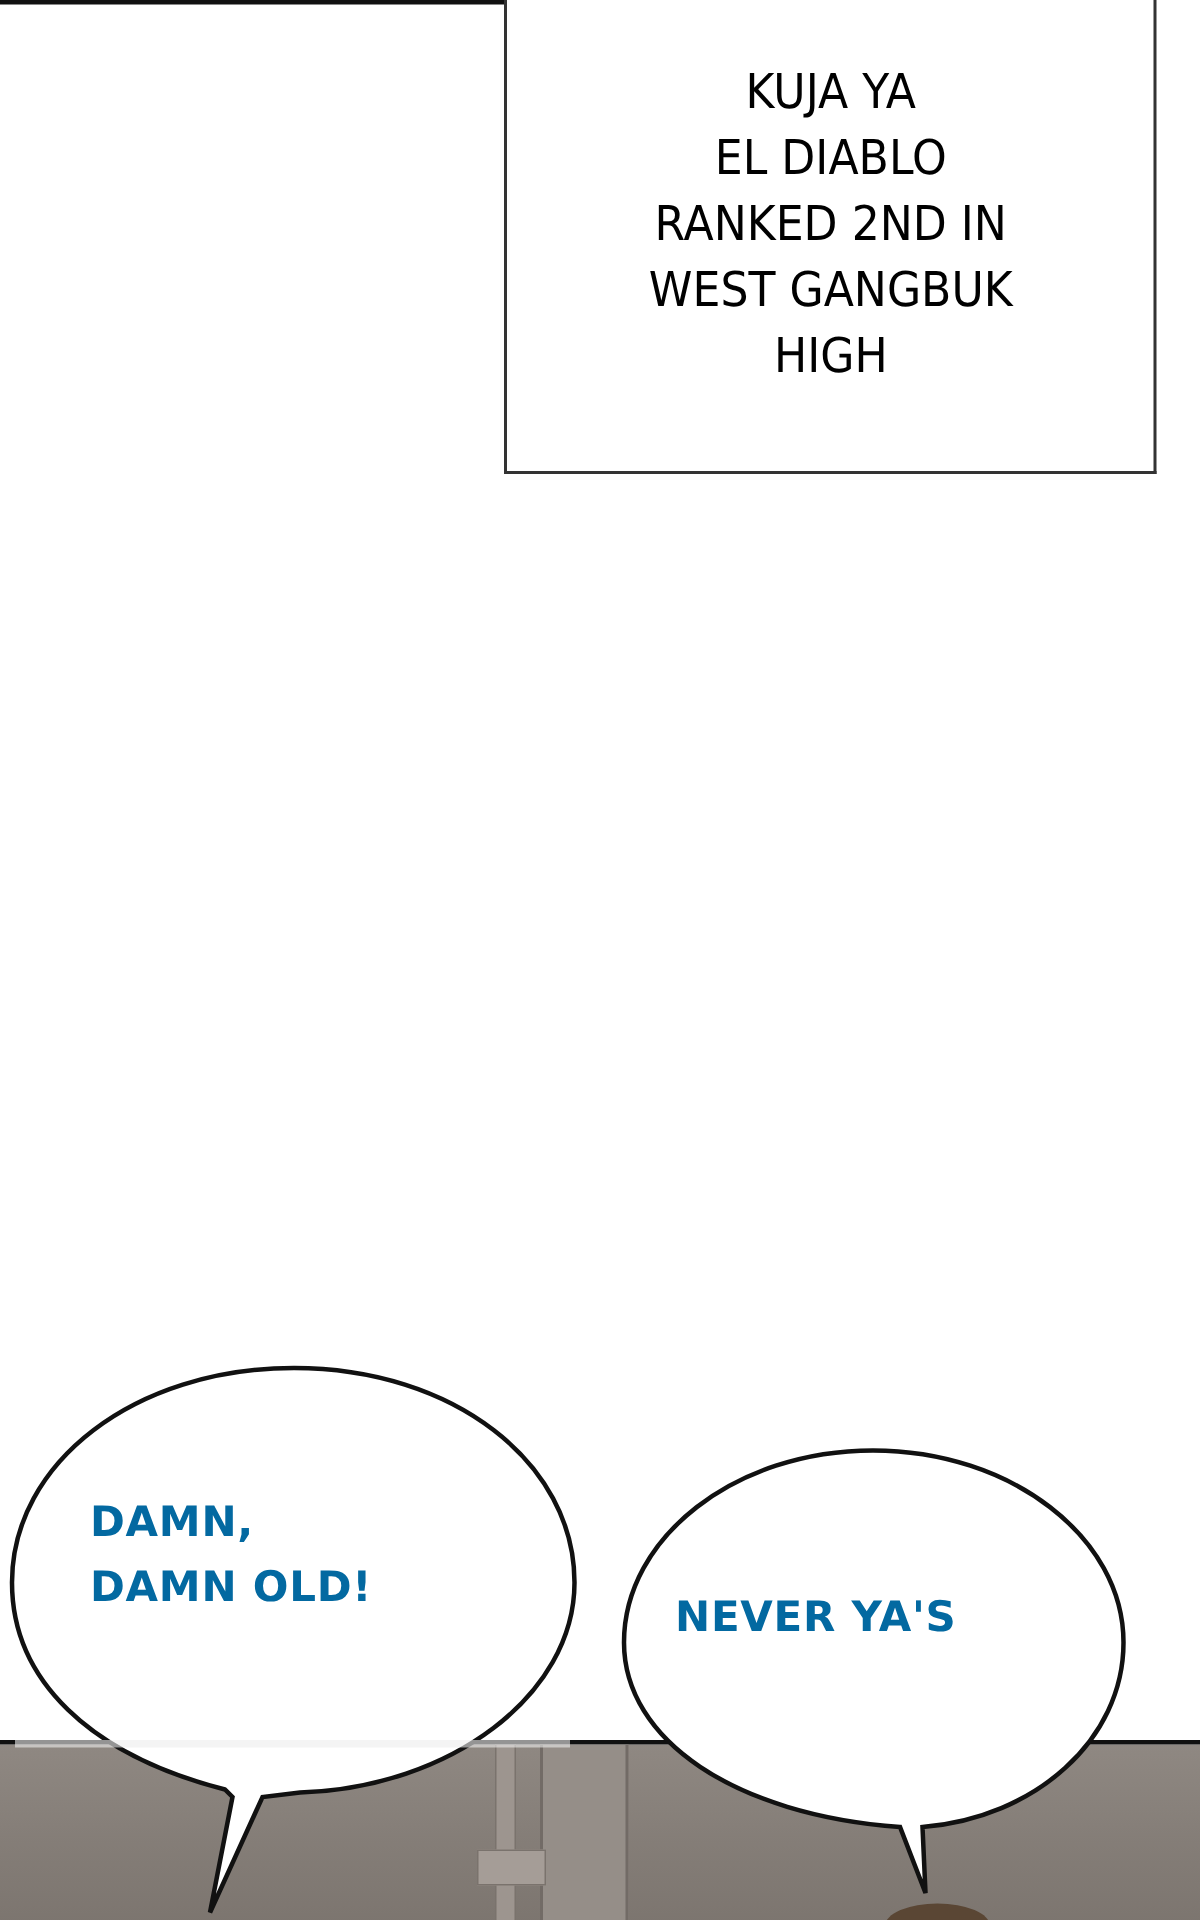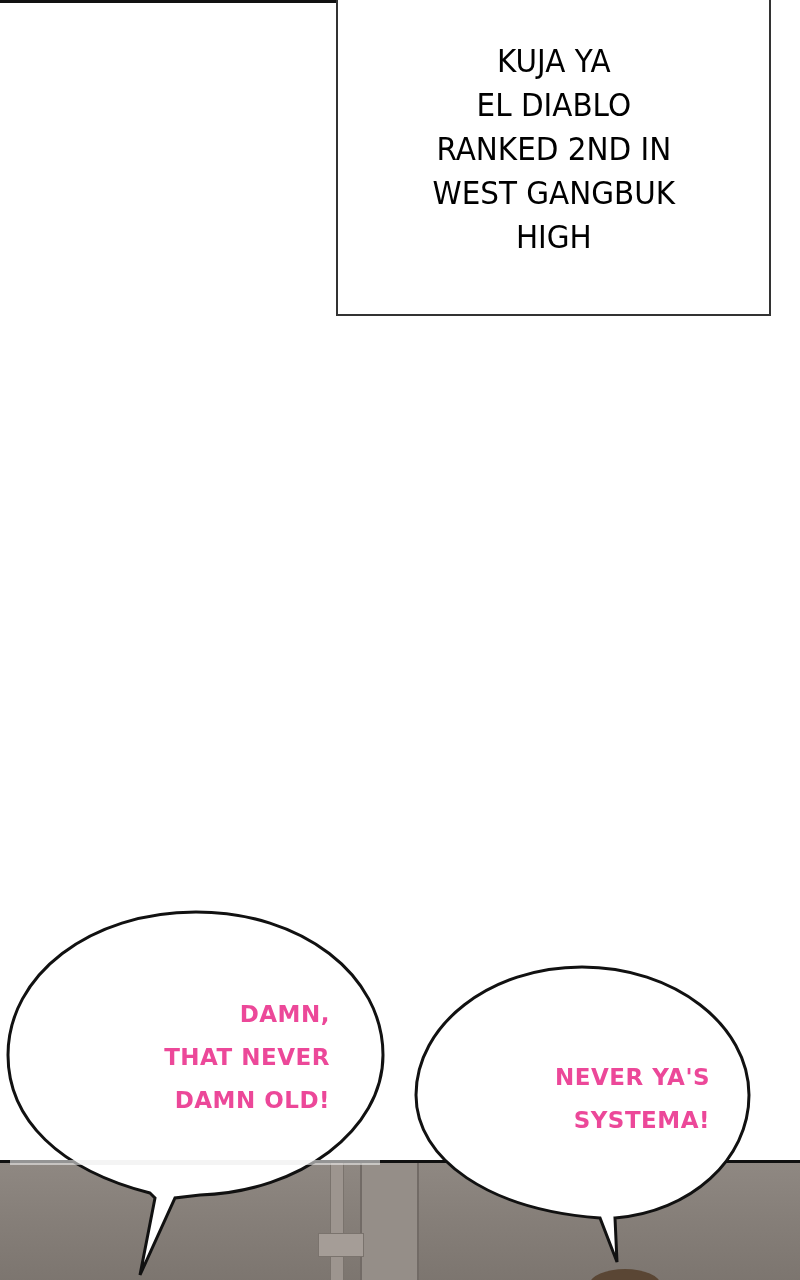--- a/index.html
+++ b/index.html
@@ -7,21 +7,21 @@
   .top-border { position:absolute; left:0; top:0; width:338px; height:3px; background:#111; }
   .caption-box { position:absolute; left:336px; top:-4px; width:435px; height:320px; border:2px solid #333; border-top:none; box-sizing:border-box; background:#fff; display:flex; align-items:center; justify-content:center; }
   .caption-box::before { content:""; position:absolute; left:0; right:0; top:0; height:4px; background:#ddd; }
   .caption-text { text-align:center; font-family:"DejaVu Sans", sans-serif; font-size:32px; line-height:44px; color:#000; margin-top:-12px; transform:scaleX(0.92); letter-spacing:0px; }
   .scene { position:absolute; left:0; top:1160px; width:800px; height:120px; background:linear-gradient(180deg,#8f8882 0%,#857e78 50%,#7c756f 100%); border-top:3px solid #111; overflow:hidden; }
   .pipe { position:absolute; left:330px; top:0; width:12px; height:120px; background:#9d958f; border-left:1px solid #7a736d; border-right:1px solid #7a736d; }
   .pillar { position:absolute; left:360px; top:0; width:55px; height:120px; background:#958e88; border-left:2px solid #726b66; border-right:2px solid #726b66; }
   .clamp { position:absolute; left:318px; top:70px; width:44px; height:22px; background:#a59d97; border:1px solid #7a736d; }
   .hair { position:absolute; left:590px; top:106px; width:70px; height:30px; background:#5a4634; border-radius:50% 50% 0 0; }
   .bubble-svg { position:absolute; left:0; top:0; width:800px; height:1280px; pointer-events:none; }
-  .bubble-text { position:absolute; text-align:right; font-family:"DejaVu Sans", sans-serif; font-weight:bold; color:#ec4899; font-size:23px; line-height:43px; letter-spacing:0.5px; }
+  .bubble-text { position:absolute; text-align:left; font-family:"DejaVu Sans", sans-serif; font-weight:bold; color:#0369a1; font-size:28px; line-height:43px; letter-spacing:0.5px; }
   .bubble-left-text { left:60px; top:993px; width:270px; }
   .bubble-right-text { left:450px; top:1056px; width:260px; }
 </style>
 </head>
 <body>
 
 <div class="top-border"></div>
 
 <div class="caption-box">
   <div class="caption-text">
@@ -45,20 +45,18 @@
     <path d="M 150 1193 C 60 1170, 8 1120, 8 1055 C 8 975, 90 912, 196 912 C 302 912, 383 975, 383 1055 C 383 1130, 300 1192, 200 1195 L 175 1198 L 140 1275 L 155 1198 Z" fill="#ffffff" stroke="#111" stroke-width="3" stroke-linejoin="miter"></path>
     <rect x="10" y="1160" width="370" height="5" fill="#ececec" opacity="0.6"></rect>
   </g>
   <g>
     <path d="M 600 1218 C 490 1210, 416 1160, 416 1095 C 416 1025, 490 967, 582 967 C 674 967, 749 1025, 749 1095 C 749 1160, 690 1212, 615 1218 L 617 1262 L 600 1218 Z" fill="#ffffff" stroke="#111" stroke-width="3" stroke-linejoin="miter"></path>
   </g>
 </svg>
 
 <div class="bubble-text bubble-left-text">
   <div>DAMN,</div>
-  <div>THAT NEVER</div>
   <div>DAMN OLD!</div>
 </div>
 
 <div class="bubble-text bubble-right-text">
   <div>NEVER YA'S</div>
-  <div>SYSTEMA!</div>
 </div>
 
 </body></html>

